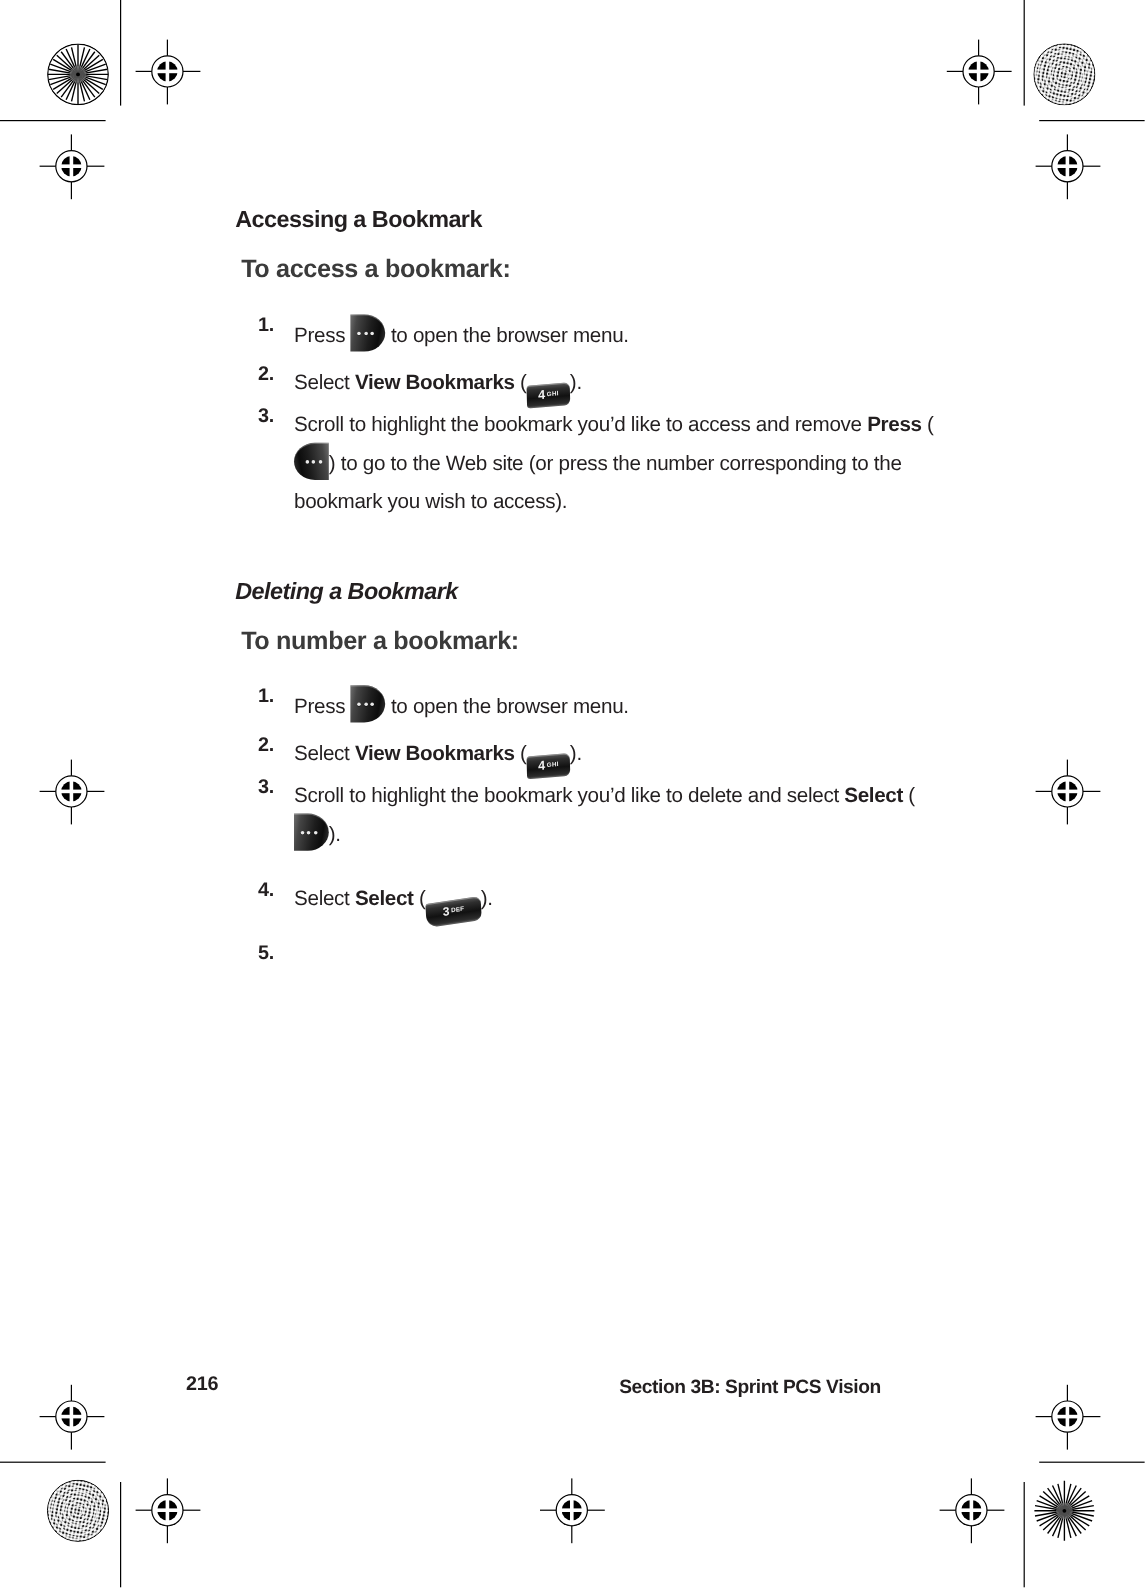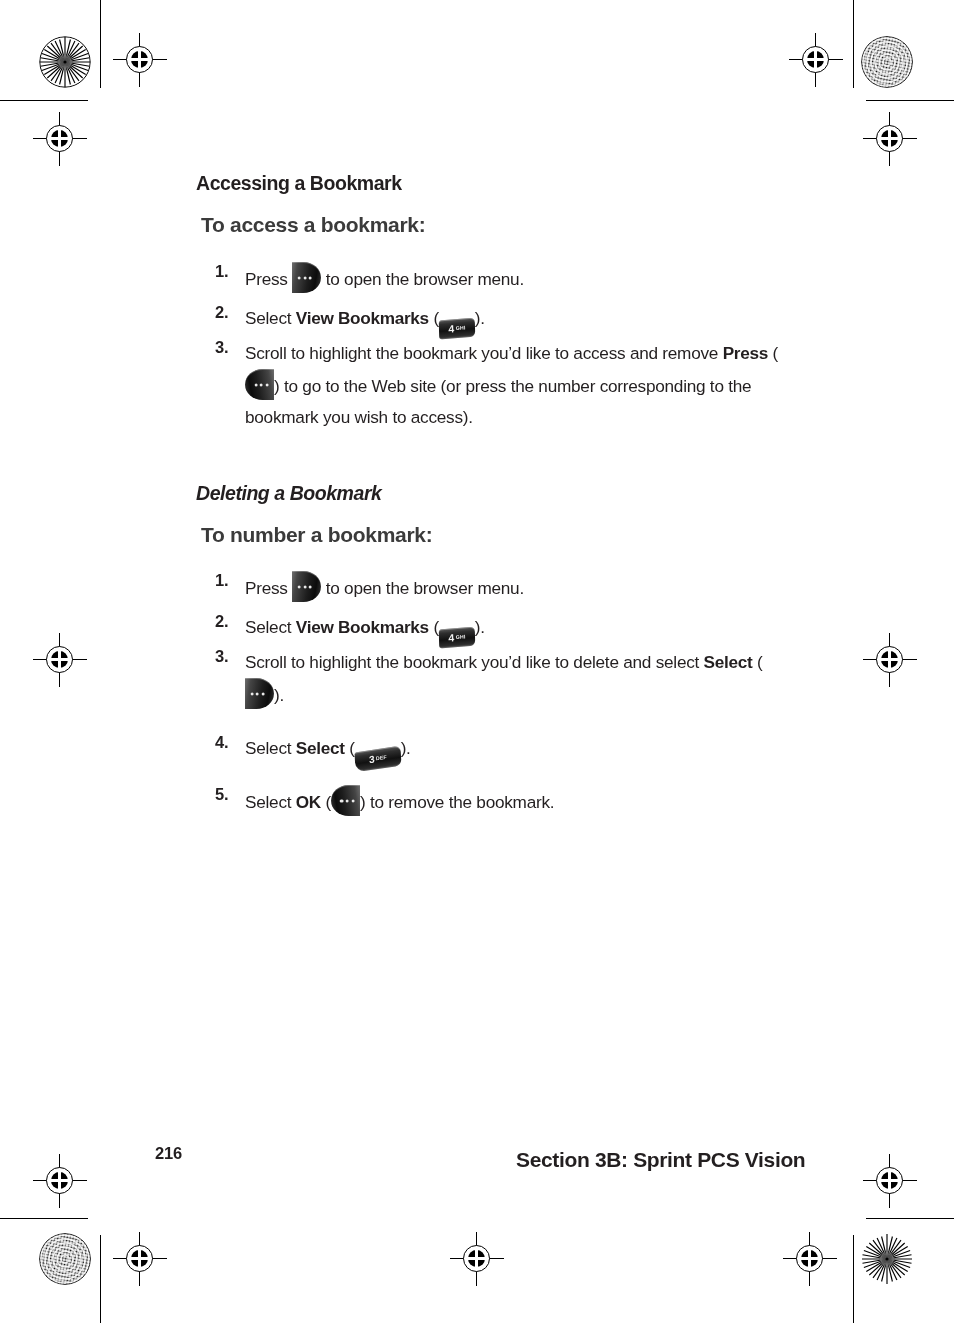--- a/index.html
+++ b/index.html
@@ -108,21 +108,21 @@
     transform:skewY(-5.5deg) rotate(-3deg);
     border-radius:2px 6px 6px 10px;}
   .key-num.k3 .d{font-size:10px;}
 
   
   .footer-page{
     position:absolute;font-weight:bold;font-size:16.5px;color:#231f20;
     letter-spacing:-0.2px;
   }
   .footer-sec{
-    position:absolute;font-weight:bold;font-size:21px;color:#231f20;
+    position:absolute;font-weight:bold;font-size:16px;color:#231f20;
     letter-spacing:-0.35px;white-space:nowrap;
   }
 </style>
 </head>
 <body>
 
 <div>
 
   <div class="trim h" style="left:0;top:100px;width:88px;"></div>
   <div class="trim v" style="left:100px;top:0;height:88px;"></div>
@@ -436,24 +436,17 @@
     <div class="txt">
       <span>Select </span><b>Select</b><span> (</span><span class="key key-num k3">
           <span class="d">3</span>
           <span class="l">DEF</span>
         </span><span>).</span>
     </div>
   </div>
 
   <div class="step" style="left:215px;top:785px;width:600px;">
     <div class="num">5.</div>
-    <div class="txt">
-      <span>Select </span><b>OK</b><span> (</span><span class="key key-soft-l"><span class="dots">
-            <i></i>
-            <i></i>
-            <i></i>
-          </span></span><span>) to remove the bookmark.</span>
-    </div>
   </div>
 
   <div class="footer-page" style="left:155px;top:1144px;">216</div>
   <div class="footer-sec" style="left:516px;top:1148px;">Section 3B: Sprint PCS Vision</div>
 </div>
 
 </body></html>

